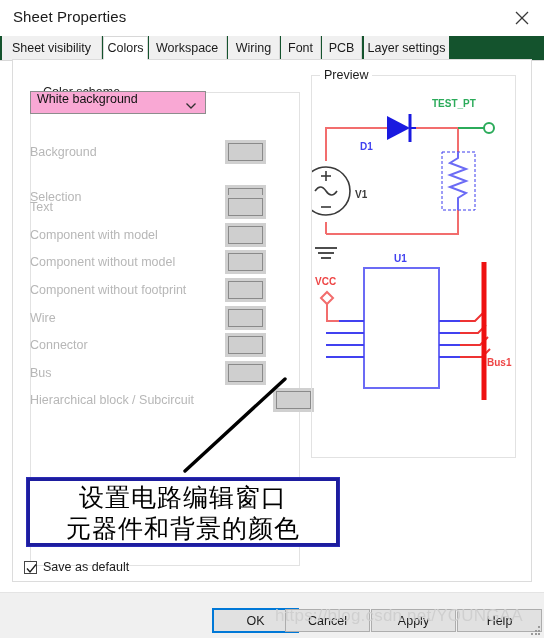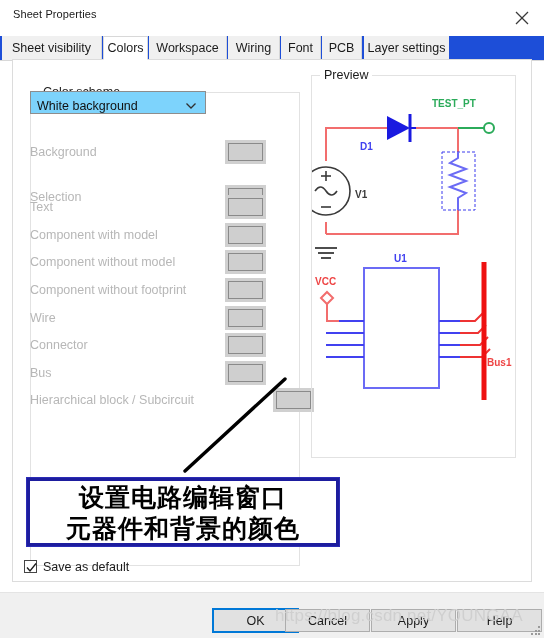--- a/index.html
+++ b/index.html
@@ -6,69 +6,69 @@
   body{
     width:544px;height:638px;overflow:hidden;
     background:#f0f0f0;
     font-family:"Liberation Sans","DejaVu Sans",sans-serif;
     -webkit-font-smoothing:antialiased;
   }
   #app{position:relative;width:544px;height:638px;background:#ffffff;box-sizing:border-box;}
 
   
   .titlebar{position:absolute;left:0;top:0;width:544px;height:36px;background:#ffffff;}
-  .title-text{position:absolute;left:13px;top:8px;font-size:11px;color:#1a1a1a;letter-spacing:.1px;}
+  .title-text{position:absolute;left:13px;top:8px;font-size:15px;color:#1a1a1a;letter-spacing:.1px;}
   .close-btn{position:absolute;right:0;top:0;width:44px;height:36px;display:flex;align-items:center;justify-content:center;cursor:pointer;}
   .close-btn svg{display:block;}
 
   
-  .tabstrip{position:absolute;left:0;top:36px;width:544px;height:24px;background:#1d4ed8;border-bottom:1px solid #d8d8d8;}
+  .tabstrip{position:absolute;left:0;top:36px;width:544px;height:24px;background:#14532d;border-bottom:1px solid #d8d8d8;}
   .tab{position:absolute;top:0;height:24px;display:flex;align-items:center;padding:0 7px;font-size:12.5px;color:#1b1b1b;
        background:#f0f0f0;box-sizing:border-box;white-space:nowrap;cursor:default;}
   .tab.sep{border-right:1px solid #d6d6d6;}
   .tab.active{background:#ffffff;border-left:1px solid #d8d8d8;border-right:1px solid #d8d8d8;border-top:1px solid #d8d8d8;
        border-bottom:1px solid #ffffff;z-index:3;}
 
   
   .page{position:absolute;left:12px;top:59px;width:520px;height:523px;background:#ffffff;border:1px solid #dcdcdc;box-sizing:border-box;}
 
   
   .group{position:absolute;border:1px solid #e2e2e2;box-sizing:border-box;}
   .group-title{position:absolute;top:-8px;left:8px;background:#ffffff;padding:0 4px;font-size:12.5px;color:#1b1b1b;}
 
   #group-scheme{left:17px;top:32px;width:270px;height:474px;text-decoration:underline;}
   #group-preview{left:298px;top:15px;width:205px;height:383px;}
 
   
-  .combo{position:absolute;left:17px;top:31px;width:176px;height:23px;background:#7dd3fc;border:1px solid #8d8d8d;box-sizing:border-box;
-         display:flex;align-items:flex-end;cursor:pointer;}
+  .combo{position:absolute;left:17px;top:31px;width:176px;height:23px;background:#f9a8d4;border:1px solid #8d8d8d;box-sizing:border-box;
+         display:flex;align-items:flex-start;cursor:pointer;}
   .combo .val{font-size:12.5px;color:#111;margin-left:6px;}
   .combo .arrow{position:absolute;right:8px;top:5px;}
 
   
   .crow{position:absolute;left:17px;width:236px;height:28px;}
   .clabel{position:absolute;left:0;top:5px;font-size:12.5px;color:#b7b7b7;white-space:nowrap;}
   .cswatch{position:absolute;right:0;top:0;width:41px;height:24px;background:#d0d0d0;box-sizing:border-box;padding:3px;cursor:default;}
   .cswatch i{display:block;width:100%;height:100%;background:#cfcfcf;border:1px solid #8a8a8a;box-sizing:border-box;}
 
   
   #previewSvg{position:absolute;left:0;top:0;}
 
   
   #annot-line{position:absolute;left:12px;top:59px;width:520px;height:523px;pointer-events:none;}
 
   
   .cn-box{position:absolute;left:27px;top:478px;width:312px;height:68px;background:#ffffff;
           border:3px solid #1d1d9e;box-sizing:border-box;outline:1px solid #2b2bb5;}
-  .cn-line{font-weight:bold;font-size:25px;color:#000;line-height:31px;text-align:center;letter-spacing:1px;
+  .cn-line{font-weight:normal;font-size:25px;color:#000;line-height:31px;text-align:center;letter-spacing:1px;
            font-family:"DejaVu Sans","Liberation Sans",sans-serif;}
   .cn-inner{position:absolute;left:0;top:1px;width:100%;}
 
   
-  .chk-wrap{position:absolute;left:24px;top:560px;display:flex;cursor:pointer;}
+  .chk-wrap{position:absolute;left:24px;top:560px;display:flex;align-items:center;cursor:pointer;}
   .chk-box{width:13px;height:13px;border:1px solid #454545;background:#fff;box-sizing:border-box;position:relative;}
   .chk-box svg{position:absolute;left:1px;top:1px;}
   .chk-label{font-size:12.5px;color:#1b1b1b;margin-left:6px;}
 
   
   .footer{position:absolute;left:0;top:592px;width:544px;height:46px;background:#f0f0f0;border-top:1px solid #e4e4e4;}
   .btn{position:absolute;top:16px;height:23px;width:85px;background:#e1e1e1;border:1px solid #adadad;box-sizing:border-box;
        font-size:12.5px;color:#1b1b1b;display:flex;align-items:center;justify-content:center;cursor:pointer;}
   .btn.primary{background:#e1e1e1;border:1px solid #0078d7;outline:1px solid #0078d7;}
   #btn-ok{left:189px;}
@@ -100,21 +100,21 @@
     </div>
   </div>
 
   <div class="tabstrip">
     <div class="tab sep" id="tab0" style="left: 2px; width: 100px; justify-content: center;">
         <span>Sheet visibility</span>
       </div>
     <div class="tab active" id="tab1" style="left: 103px; width: 45px; justify-content: center; align-items: center;">
         <span>Colors</span>
       </div>
-    <div class="tab sep" id="tab2" style="left: 149px; width: 78px; justify-content: center;">
+    <div class="tab sep" id="tab2" style="left: 149px; width: 78px; justify-content: flex-start;">
         <span>Workspace</span>
       </div>
     <div class="tab sep" id="tab3" style="left: 228px; width: 52px; justify-content: center;">
         <span>Wiring</span>
       </div>
     <div class="tab sep" id="tab4" style="left: 281px; width: 40px; justify-content: center;">
         <span>Font</span>
       </div>
     <div class="tab sep" id="tab5" style="left: 322px; width: 40px; justify-content: center;">
         <span>PCB</span>

